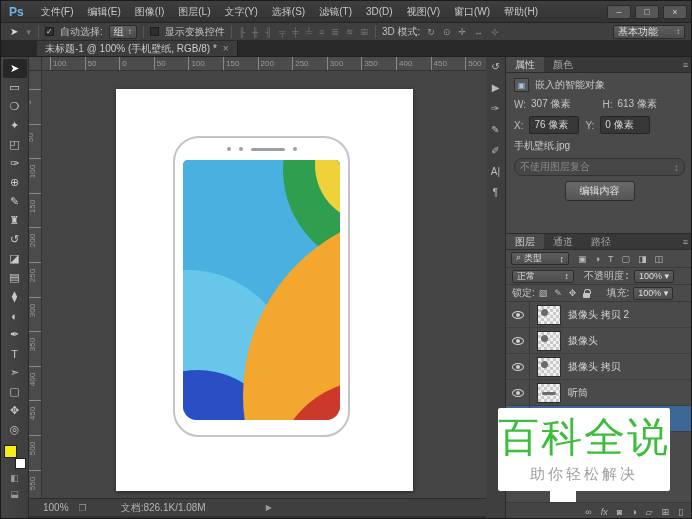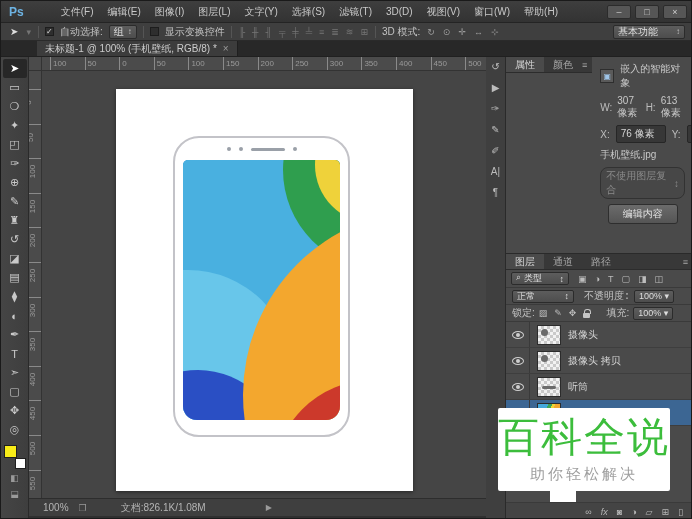--- a/index.html
+++ b/index.html
@@ -91,21 +91,21 @@
   .stripicon { font-size:10px; color:#bcbcbc; }
   
   .rightcol { position:absolute; left:505px; top:56px; width:187px; height:463px;
     display:flex; flex-direction:column; background:#4a4a4a; }
   .panel-tabs { height:16px; background:#383838; display:flex; align-items:stretch;
     border-bottom:1px solid #2c2c2c; font-size:10px; }
   .ptab { padding:0 9px; display:flex; align-items:center; color:#a8a8a8; }
   .ptab.active { background:#4a4a4a; color:#d6d6d6; }
   .pmenu { margin-left:auto; margin-right:5px; display:flex; align-items:center;
     color:#aaa; font-size:9px; }
-  .props { height:197px; border-bottom:1px solid #2a2a2a; display:flex; flex-direction:row; }
+  .props { height:177px; border-bottom:1px solid #2a2a2a; display:flex; flex-direction:column; }
   .props-body { flex:1; padding:5px 8px; display:flex; flex-direction:column; gap:5px;
     font-size:10px; overflow:hidden; }
   .prow { display:flex; align-items:center; gap:6px; }
   .so-badge { width:15px; height:14px; background:#5a5a5a; border:1px solid #2e2e2e;
     font-size:8px; color:#9fc5e8; display:flex; align-items:center; justify-content:center; }
   .dim-label { color:#bdbdbd; }
   .field { background:#373737; border:1px solid #262626; border-radius:2px; padding:1px 4px;
     min-width:50px; color:#d5d5d5; }
   .wh-col { width:84px; display:flex; gap:5px; align-items:center; }
   .disabled-dd { display:flex; align-items:center; justify-content:space-between;
@@ -159,21 +159,21 @@
   .wm-tail { position:absolute; left:549px; top:489px; width:26px; height:12px;
     background:#fff; z-index:50; }
 </style>
 </head>
 <body>
 
 <div class="app">
 
   <div class="menubar">
     <span class="pslogo">Ps</span>
-    <div style="display:flex;align-items:center;margin-left:20px;">
+    <div style="display:flex;align-items:center;">
         <span class="menu-item">文件(F)</span>
         <span class="menu-item">编辑(E)</span>
         <span class="menu-item">图像(I)</span>
         <span class="menu-item">图层(L)</span>
         <span class="menu-item">文字(Y)</span>
         <span class="menu-item">选择(S)</span>
         <span class="menu-item">滤镜(T)</span>
         <span class="menu-item">3D(D)</span>
         <span class="menu-item">视图(V)</span>
         <span class="menu-item">窗口(W)</span>
@@ -452,20 +452,27 @@
           <span>100%</span>
           <span>▾</span>
         </span>
       </div>
       <div class="layerlist">
           <div class="lrow">
             <span class="eyecell">
               <span class="eye"></span>
             </span>
             <span class="thumb camera"></span>
+            <span class="lname">摄像头 拷贝 2</span>
+          </div>
+          <div class="lrow">
+            <span class="eyecell">
+              <span class="eye"></span>
+            </span>
+            <span class="thumb camera"></span>
             <span class="lname">摄像头</span>
           </div>
           <div class="lrow">
             <span class="eyecell">
               <span class="eye"></span>
             </span>
             <span class="thumb camera"></span>
             <span class="lname">摄像头 拷贝</span>
           </div>
           <div class="lrow">

